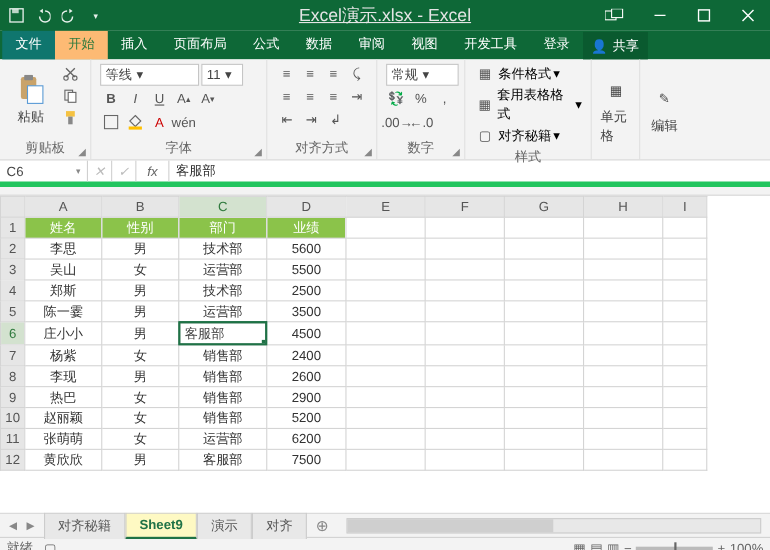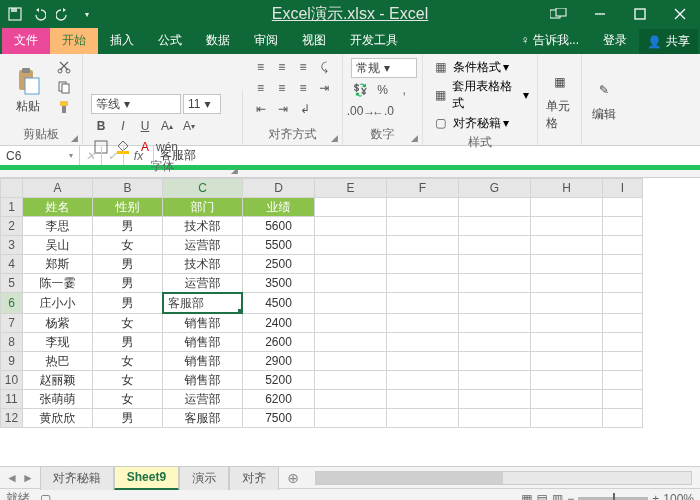--- a/index.html
+++ b/index.html
@@ -9,21 +9,21 @@
 .titlebar{height:28px;background:#0e6837;display:flex;align-items:center;color:#fff;position:relative;}
 .titlebar .qat{display:flex;align-items:center;gap:6px;padding:0 6px;}
 .titlebar .qicon{width:18px;height:18px;display:flex;align-items:center;justify-content:center;color:#fff;opacity:.9;}
 .titlebar .title{position:absolute;left:50%;transform:translateX(-50%);color:#e5e5e5;font-size:16px;text-decoration:underline;}
 .titlebar .winbtns{margin-left:auto;display:flex;}
 .titlebar .winbtn{width:40px;height:28px;display:flex;align-items:center;justify-content:center;color:#fff;}
 
 
 .menutabs{height:26px;background:#0e6837;display:flex;align-items:end;padding:0 2px;color:#fff;}
 .mtab{padding:5px 12px;color:#fff;cursor:default;}
-.mtab.file{background:#ec4899;}
+.mtab.file{background:#0f766e;}
 .mtab.active{background:#fdba74;color:#2f7a3d;}
 .mtab.right{margin-left:auto;}
 .share{background:#0a5a2f;padding:4px 8px;display:flex;align-items:center;gap:4px;}
 
 
 .ribbon{height:92px;background:#f3f3f3;border-bottom:1px solid #d0d0d0;display:flex;}
 .group{border-right:1px solid #e0e0e0;padding:4px 8px 2px;display:flex;flex-direction:column;justify-content:space-between;}
 .group .body{flex:1;display:flex;gap:6px;}
 .group .label{text-align:center;color:#666;font-size:11px;padding-top:2px;position:relative;}
 .group .label .dlg{position:absolute;right:-4px;bottom:0;color:#888;font-size:9px;}
@@ -123,26 +123,26 @@
           <line x1="11" y1="1" x2="1" y2="11" stroke="#fff" stroke-width="1.3"></line>
         </svg>
       </div>
   </div>
 </div>
 
 <div class="menutabs">
   <div class="mtab file">文件</div>
   <div class="mtab active">开始</div>
   <div class="mtab">插入</div>
+  <div class="mtab">页面布局</div>
   <div class="mtab">公式</div>
   <div class="mtab">数据</div>
   <div class="mtab">审阅</div>
   <div class="mtab">视图</div>
   <div class="mtab">开发工具</div>
-  <div class="mtab right">♀ <span>告诉我...</span></div>
   <div class="mtab">登录</div>
   <div class="share">
       <span>👤</span>
       <span>共享</span>
     </div>
 </div>
 
 <div class="ribbon">
   <div class="group">
     <div class="body">
@@ -174,21 +174,21 @@
             <svg width="14" height="14">
               <rect x="3" y="1" width="8" height="5" fill="#f5c242"></rect>
               <rect x="5" y="6" width="4" height="7" fill="#888"></rect>
             </svg>
           </span>
       </div>
     </div>
     <div class="label"><span>剪贴板</span><span class="dlg">◢</span></div>
   </div>
 
-  <div class="group" style="width:160px;margin-top:36px;">
+  <div class="group" style="width:160px;">
     <div class="body" style="flex-direction:column;gap:3px;">
       <div class="row">
         <div class="sel" style="width:90px;">
             <span>等线</span>
             <span class="dd">▾</span>
           </div>
         <div class="sel" style="width:38px;">
             <span>11</span>
             <span class="dd">▾</span>
           </div>

